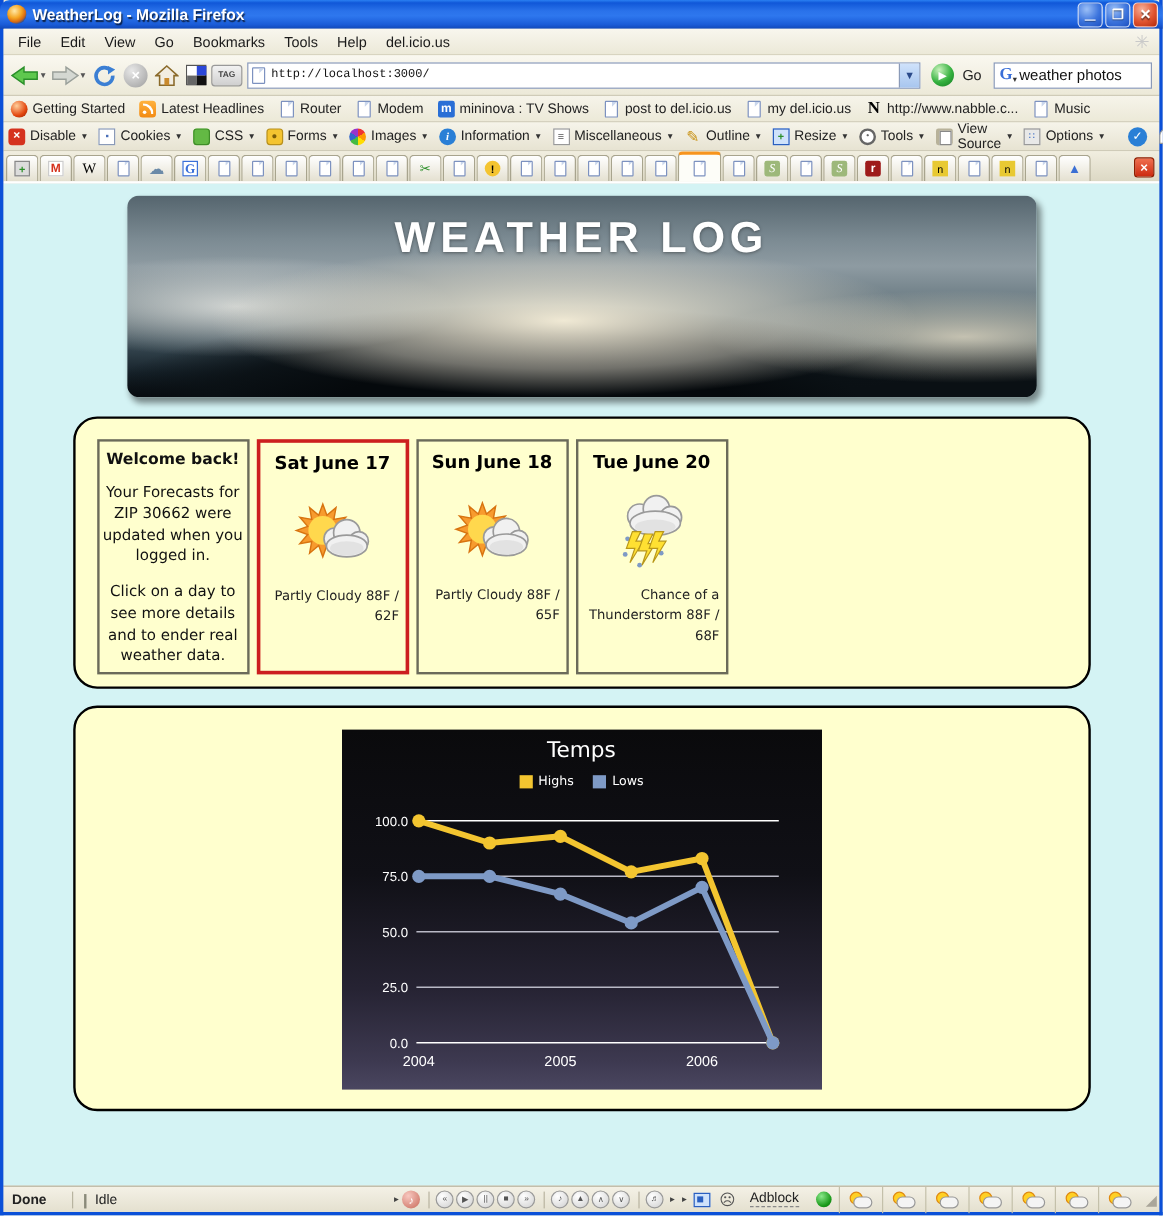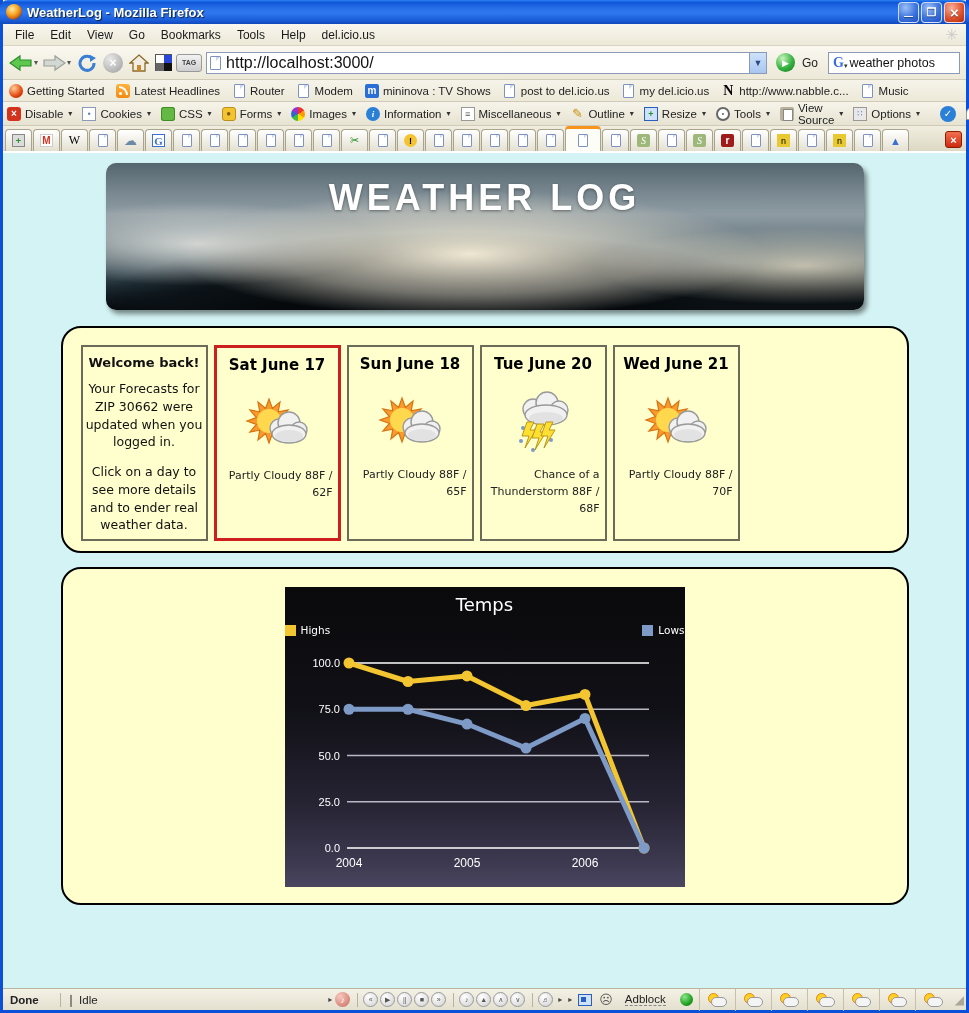--- a/index.html
+++ b/index.html
@@ -29,21 +29,21 @@
   .navbtn { display: flex; align-items: center; }
   .drop { font-size: 8px; color: #555; margin-left: 1px; }
   .tool-ico { width: 24px; height: 24px; display: flex; align-items: center; justify-content: center; }
   .stop-ico { width: 20px; height: 20px; border-radius: 50%; background: radial-gradient(circle at 35% 30%, #e8e8e8, #9c9c9c); color: #fff; font-weight: bold; font-size: 12px; display:flex;align-items:center;justify-content:center; }
   .squares-ico { width: 17px; height: 17px; display: grid; grid-template-columns: 8px 8px; grid-template-rows: 8px 8px; border: 1px solid #555; }
   .squares-ico i:nth-child(1){background:#fff}.squares-ico i:nth-child(2){background:#2b47d8}.squares-ico i:nth-child(3){background:#666}.squares-ico i:nth-child(4){background:#111}
   .tag-ico { width: 26px; height: 18px; background: linear-gradient(180deg,#f2f2f2,#cfcfcf); border: 1px solid #999; border-radius: 3px; font-size: 7px; font-weight: bold; color: #444; display: flex; align-items: center; justify-content: center; }
   .urlbox { flex: 1; height: 22px; background: #fff; border: 1px solid #8a9ab8; display: flex; align-items: center; padding-left: 3px; }
   .pgico { width: 11px; height: 14px; background: #fff; border: 1px solid #7d92c0; border-radius: 1px; position: relative; flex: 0 0 auto; }
   .pgico::after { content:""; position:absolute; right:0; top:0; border-left:4px solid #c9d6ec; border-bottom:4px solid transparent; }
-  .urlbox input { border: none; outline: none; flex: 1; font-size: 16px; font-family: Liberation Sans, sans-serif; color: #111; padding-left: 5px; background: transparent; }
+  .urlbox input { border: none; outline: none; flex: 1; font-size: 10px; font-family: Liberation Mono, monospace; color: #111; padding-left: 5px; background: transparent; }
   .combo-arrow { width: 17px; height: 20px; background: linear-gradient(180deg,#cfe2fb,#a8c6ef); border-left: 1px solid #8a9ab8; color: #2a4a8a; font-size: 9px; display: flex; align-items: center; justify-content: center; }
   .go-ball { width: 19px; height: 19px; border-radius: 50%; background: radial-gradient(circle at 35% 28%, #c8f2bc, #35b13f 55%, #127a20 100%); color:#fff; font-size:9px; display:flex;align-items:center;justify-content:center; margin: 0 3px 0 5px; }
   .go-label { font-size: 12px; color: #222; margin-right: 6px; }
   .searchbox { width: 132px; height: 22px; background: #fff; border: 1px solid #8a9ab8; display: flex; align-items: center; padding-left: 4px; }
   .g-ico { font-family: "Liberation Serif", serif; font-weight: bold; color: #3a6fd8; font-size: 14px; }
   .g-caret { font-size: 7px; color: #333; margin: 6px 2px 0 0; }
   .searchbox input { border: none; outline: none; flex: 1; font-size: 12.5px; color: #111; font-family: "Liberation Sans", sans-serif; background: transparent; }
 
   
   .bookmarksbar { height: 22px; background: linear-gradient(180deg,#f6f4ea,#ece9d8); border-bottom: 1px solid #cfcbb8; display: flex; align-items: center; padding-left: 6px; gap: 12px; font-size: 11.5px; color: #222; }
@@ -94,21 +94,21 @@
   .fav-scissors { color:#2a8f28; font-size:11px; }
   .fav-warning { background:#f4c430; border-radius:50%; color:#000; font-weight:bold; font-size:9px; }
   .fav-script { background:#9db87a; border-radius:2px; color:#fff; font-style:italic; font-family:"Liberation Serif",serif; font-size:10px; }
   .fav-ruby { background:#9e1b1b; border-radius:2px; color:#fff; font-weight:bold; font-size:10px; }
   .fav-note { background:#e8c932; color:#000; font-size:9px; }
   .fav-mountain { color:#3b6fd4; font-size:11px; }
   .tab-close { width: 17px; height: 17px; margin: 0 2px 3px auto; background: linear-gradient(180deg,#f07050,#cc2a10); border: 1px solid #8e1d00; border-radius: 3px; color: #fff; font-weight: bold; font-size: 11px; display: flex; align-items: center; justify-content: center; }
 
   
   .content { height: 835px; background: #d4f3f4; overflow: hidden; font-family: "DejaVu Sans", sans-serif; }
-  .banner { width: 758px; height: 147px; margin: 10px auto 0; border-radius: 10px; position: relative; overflow: hidden; box-shadow: 3px 4px 5px rgba(0,0,0,.45);
+  .banner { width: 758px; height: 168px; margin: 10px auto 0; border-radius: 10px; position: relative; overflow: hidden; box-shadow: 3px 4px 5px rgba(0,0,0,.45);
     background:
       radial-gradient(ellipse 420px 90px at 48% 62%, rgba(250,242,220,.95) 0%, rgba(220,215,200,.5) 45%, rgba(0,0,0,0) 70%),
       radial-gradient(ellipse 260px 60px at 12% 55%, rgba(235,235,230,.8) 0%, rgba(0,0,0,0) 70%),
       radial-gradient(ellipse 300px 55px at 92% 70%, rgba(240,230,205,.75) 0%, rgba(0,0,0,0) 70%),
       radial-gradient(ellipse 500px 120px at 45% 108%, #05090c 35%, rgba(10,16,20,.9) 55%, rgba(0,0,0,0) 75%),
       radial-gradient(ellipse 420px 90px at 95% 112%, #0a1014 40%, rgba(0,0,0,0) 75%),
       linear-gradient(180deg, #55656e 0%, #7c8b93 22%, #8e9ba2 35%, #66777f 55%, #3c4e58 72%, #16222a 88%, #05080b 100%);
   }
   .banner-title { position: absolute; top: 14px; width: 100%; text-align: center; color: #fff; font-size: 36px; font-weight: bold; letter-spacing: 4px; font-family: "Liberation Sans", sans-serif; text-shadow: 0 1px 3px rgba(0,0,0,.4); }
 
@@ -125,21 +125,21 @@
   .wicon { width: 66px; height: 64px; margin: 17px 0 12px; }
   .daydesc { font-size: 11px; color: #222; line-height: 1.55; }
   .panel-footer { text-align: center; margin-top: 10px; font-size: 13.5px; color: #000; }
   .panel-footer b { font-weight: bold; }
   .flink { color: #555; text-decoration: underline; margin: 0 4px; }
   .fsep { color: #444; }
 
   .chart-panel { height: 338px; margin-top: 14px; display: flex; align-items: flex-start; justify-content: center; }
   .chart-box { width: 400px; height: 300px; margin-top: 18px; position: relative; background: linear-gradient(180deg, #0a0a0c 0%, #101016 40%, #262333 72%, #3d3950 92%, #4a4660 100%); }
   .chart-title { position: absolute; top: 7px; width: 100%; text-align: center; color: #fff; font-size: 18px; }
-  .chart-legend { position: absolute; top: 37px; width: 100%; display: flex; justify-content: space-between; align-items: center; gap: 16px; color: #fff; font-size: 10.5px; }
+  .chart-legend { position: absolute; top: 37px; width: 100%; display: flex; justify-content: center; align-items: center; gap: 16px; color: #fff; font-size: 10.5px; }
   .legend-item { display: flex; align-items: center; gap: 5px; }
   .swatch { width: 11px; height: 11px; display: inline-block; }
   #chart-plot { position: absolute; left: 0; top: 0; }
   .ytick { fill: #fff; font-size: 11px; text-anchor: end; font-family: "Liberation Sans", sans-serif; }
   .xtick { fill: #fff; font-size: 12px; text-anchor: middle; font-family: "Liberation Sans", sans-serif; }
 
   
   .statusbar { height: 22px; background: linear-gradient(180deg,#f4f1e6,#e4e0cf); border-top: 1px solid #b8b4a0; display: flex; align-items: center; font-size: 11.5px; color: #222; }
   .sb-done { width: 52px; padding-left: 7px; font-weight: bold; }
   .sb-sep { width: 1px; height: 14px; background: #b8b4a0; margin: 0 5px; }
@@ -505,27 +505,20 @@
               <use href="#sym-partly"></use>
             </svg>
           <div class="daydesc">Partly Cloudy 88F / 65F</div>
         </div>
         <div class="daybox daycard">
           <div class="daytitle">Tue June 20</div>
           <svg class="wicon">
               <use href="#sym-storm"></use>
             </svg>
           <div class="daydesc">Chance of a Thunderstorm 88F / 68F</div>
-        </div>
-        <div class="daybox daycard">
-          <div class="daytitle">Wed June 21</div>
-          <svg class="wicon">
-              <use href="#sym-partly"></use>
-            </svg>
-          <div class="daydesc">Partly Cloudy 88F / 70F</div>
         </div>
       </div>
     </div>
 
     <div class="panel chart-panel">
       <div class="chart-box">
         <div class="chart-title">Temps</div>
         <div class="chart-legend">
           <span class="legend-item">
             <span class="swatch" id="swatch-0" style="background: rgb(243, 197, 48);"></span>

